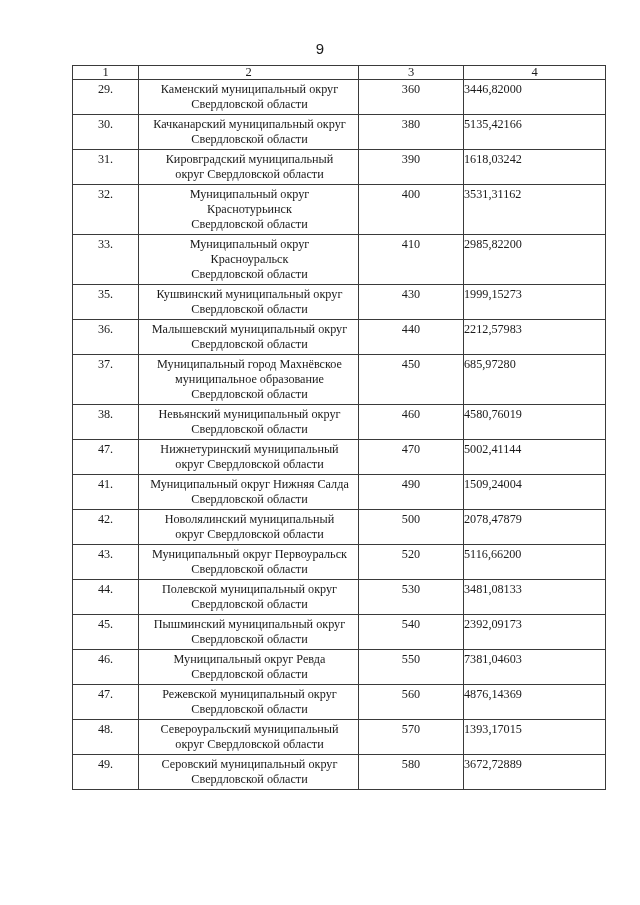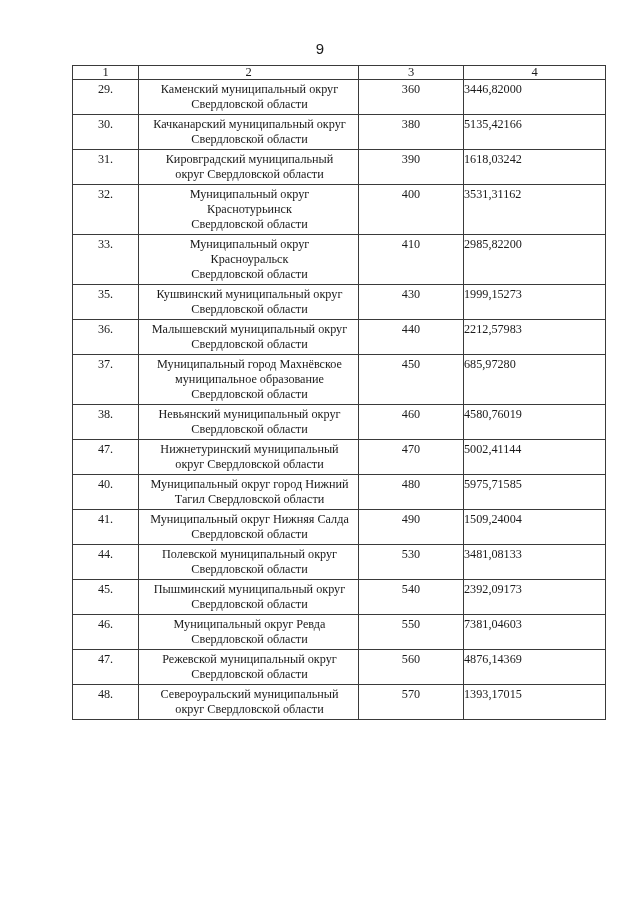--- a/index.html
+++ b/index.html
@@ -125,38 +125,47 @@
       <tr>
         <td class="c-num">47.</td>
         <td class="c-name">
           <div>Нижнетуринский муниципальный</div>
           <div>округ Свердловской области</div>
         </td>
         <td class="c-code">470</td>
         <td class="c-val">5002,41144</td>
       </tr>
       <tr>
-        <td class="c-num">40.</td>
-        <td class="c-name">
-          <div>Муниципальный округ город Нижний</div>
-          <div>Тагил Свердловской области</div>
-        </td>
-        <td class="c-code">480</td>
-        <td class="c-val">5975,71585</td>
-      </tr>
-      <tr>
         <td class="c-num">41.</td>
         <td class="c-name">
           <div>Муниципальный округ Нижняя Салда</div>
           <div>Свердловской области</div>
         </td>
         <td class="c-code">490</td>
         <td class="c-val">1509,24004</td>
       </tr>
       <tr>
+        <td class="c-num">42.</td>
+        <td class="c-name">
+          <div>Новолялинский муниципальный</div>
+          <div>округ Свердловской области</div>
+        </td>
+        <td class="c-code">500</td>
+        <td class="c-val">2078,47879</td>
+      </tr>
+      <tr>
+        <td class="c-num">43.</td>
+        <td class="c-name">
+          <div>Муниципальный округ Первоуральск</div>
+          <div>Свердловской области</div>
+        </td>
+        <td class="c-code">520</td>
+        <td class="c-val">5116,66200</td>
+      </tr>
+      <tr>
         <td class="c-num">44.</td>
         <td class="c-name">
           <div>Полевской муниципальный округ</div>
           <div>Свердловской области</div>
         </td>
         <td class="c-code">530</td>
         <td class="c-val">3481,08133</td>
       </tr>
       <tr>
         <td class="c-num">45.</td>
@@ -186,15 +195,24 @@
         <td class="c-val">4876,14369</td>
       </tr>
       <tr>
         <td class="c-num">48.</td>
         <td class="c-name">
           <div>Североуральский муниципальный</div>
           <div>округ Свердловской области</div>
         </td>
         <td class="c-code">570</td>
         <td class="c-val">1393,17015</td>
+      </tr>
+      <tr>
+        <td class="c-num">49.</td>
+        <td class="c-name">
+          <div>Серовский муниципальный округ</div>
+          <div>Свердловской области</div>
+        </td>
+        <td class="c-code">580</td>
+        <td class="c-val">3672,72889</td>
       </tr>
     </tbody>
 </table>
 
 </body></html>

